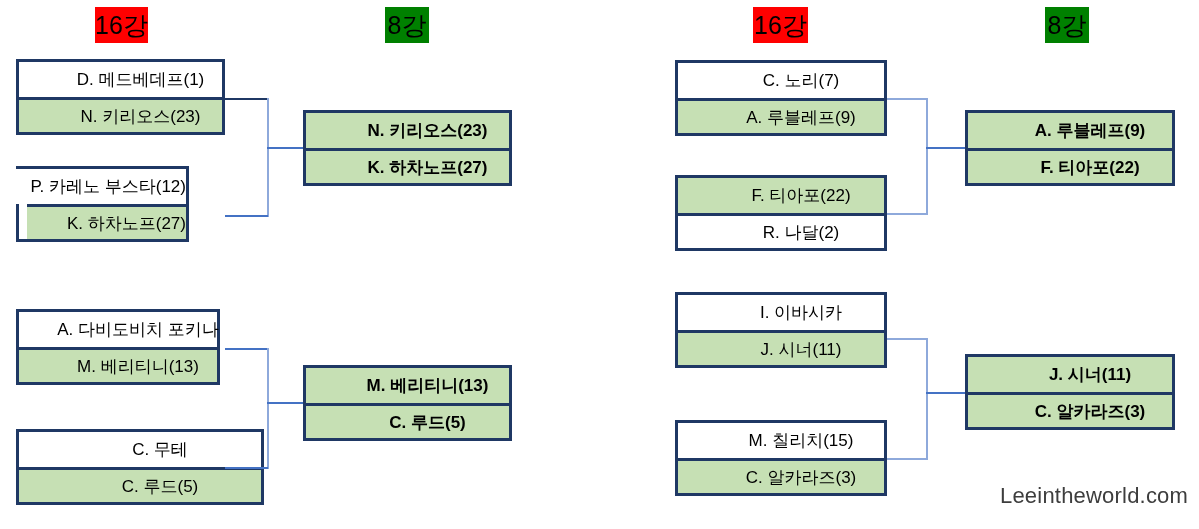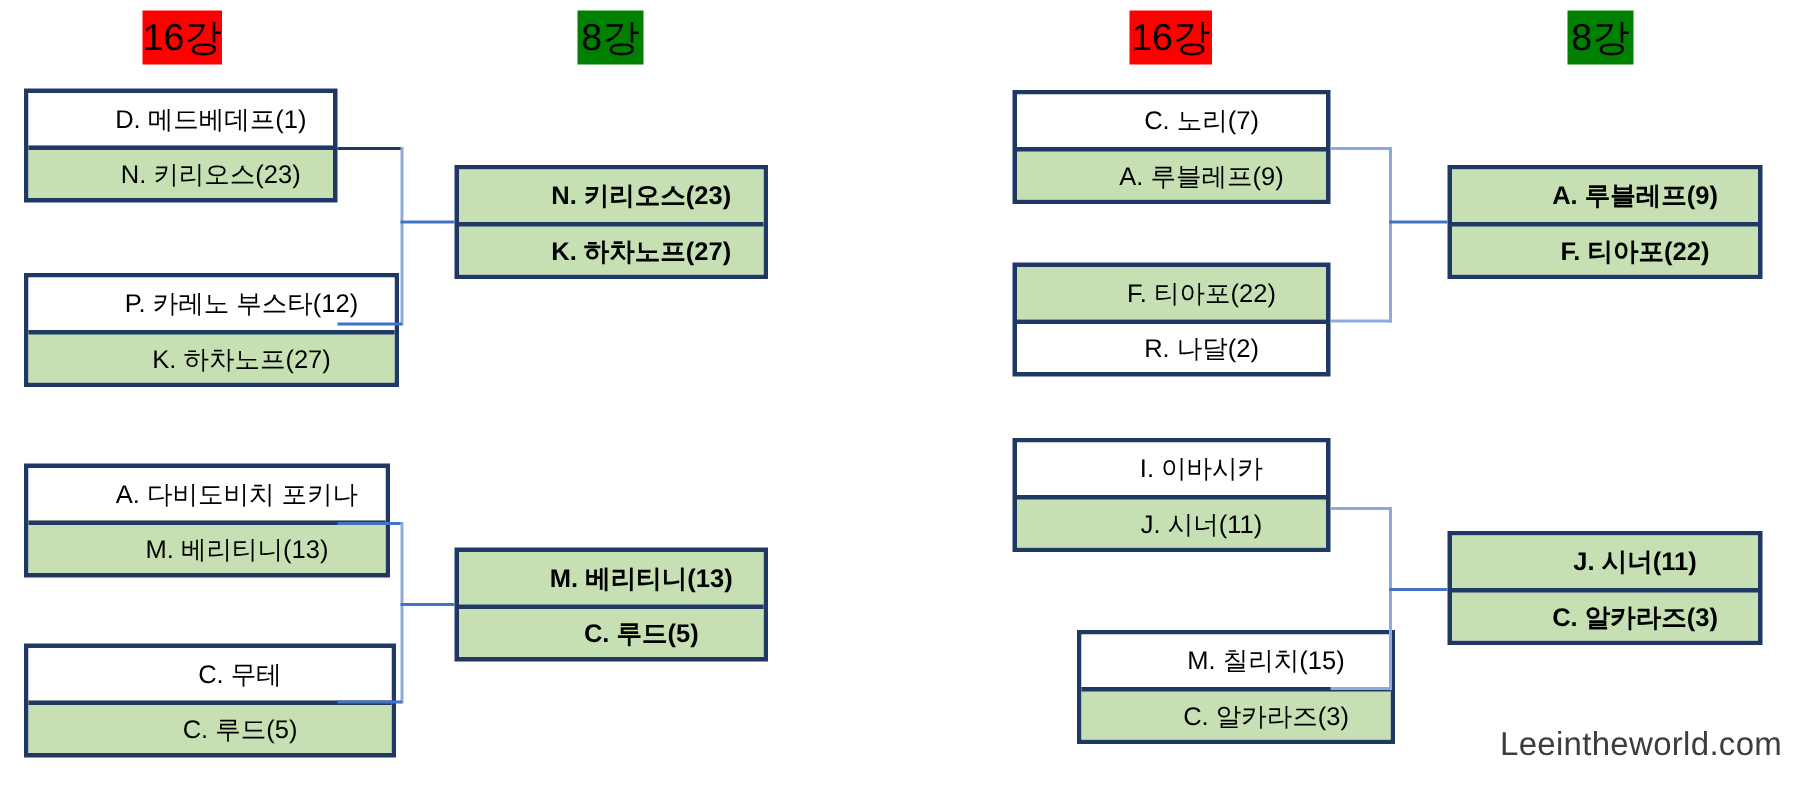--- a/index.html
+++ b/index.html
@@ -49,42 +49,42 @@
   <div class="hdr green" style="left:1045px;width:44px;">8강</div>
 
   <div class="box" style="left:16px;top:59px;width:209px;">
     <div class="row">
         <span>D. 메드베데프(1)</span>
       </div>
     <div class="row winner">
         <span>N. 키리오스(23)</span>
       </div>
   </div>
-  <div class="box" style="left:16px;top:182px;width:250px;">
+  <div class="box" style="left:16px;top:166px;width:173px;align-items:flex-end;">
     <div class="row">
         <span>P. 카레노 부스타(12)</span>
       </div>
     <div class="row winner">
         <span>K. 하차노프(27)</span>
       </div>
   </div>
   <div class="box qf" style="left:303px;top:110px;width:209px;">
     <div class="row winner">
         <span>N. 키리오스(23)</span>
       </div>
     <div class="row winner">
         <span>K. 하차노프(27)</span>
       </div>
   </div>
   <div class="hline line-navy" style="left:225px;top:98px;width:43px;"></div>
   <div class="vline line-light" style="left:267px;top:98px;height:119px;"></div>
   <div class="hline line-mid" style="left:225px;top:215px;width:43px;"></div>
   <div class="hline line-mid" style="left:267px;top:147px;width:36px;"></div>
 
-  <div class="box" style="left:16px;top:309px;width:244px;justify-content:flex-end;">
+  <div class="box" style="left:16px;top:309px;width:204px;justify-content:flex-end;">
     <div class="row">
         <span>A. 다비도비치 포키나</span>
       </div>
     <div class="row winner">
         <span>M. 베리티니(13)</span>
       </div>
   </div>
   <div class="box" style="left:16px;top:429px;width:248px;">
     <div class="row">
         <span>C. 무테</span>
@@ -136,21 +136,21 @@
   <div class="hline line-mid" style="left:926px;top:147px;width:39px;"></div>
 
   <div class="box" style="left:675px;top:292px;width:212px;">
     <div class="row">
         <span>I. 이바시카</span>
       </div>
     <div class="row winner">
         <span>J. 시너(11)</span>
       </div>
   </div>
-  <div class="box" style="left:675px;top:420px;width:212px;margin-left:43px;">
+  <div class="box" style="left:675px;top:420px;width:212px;">
     <div class="row">
         <span>M. 칠리치(15)</span>
       </div>
     <div class="row winner">
         <span>C. 알카라즈(3)</span>
       </div>
   </div>
   <div class="box qf" style="left:965px;top:354px;width:210px;">
     <div class="row winner">
         <span>J. 시너(11)</span>

